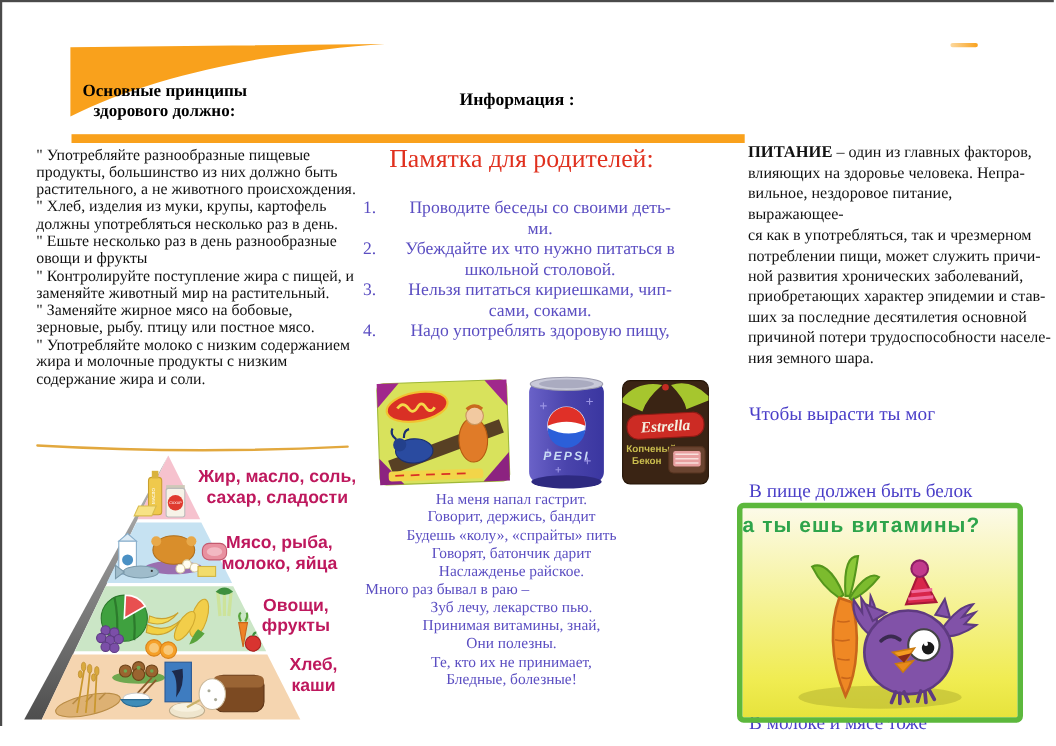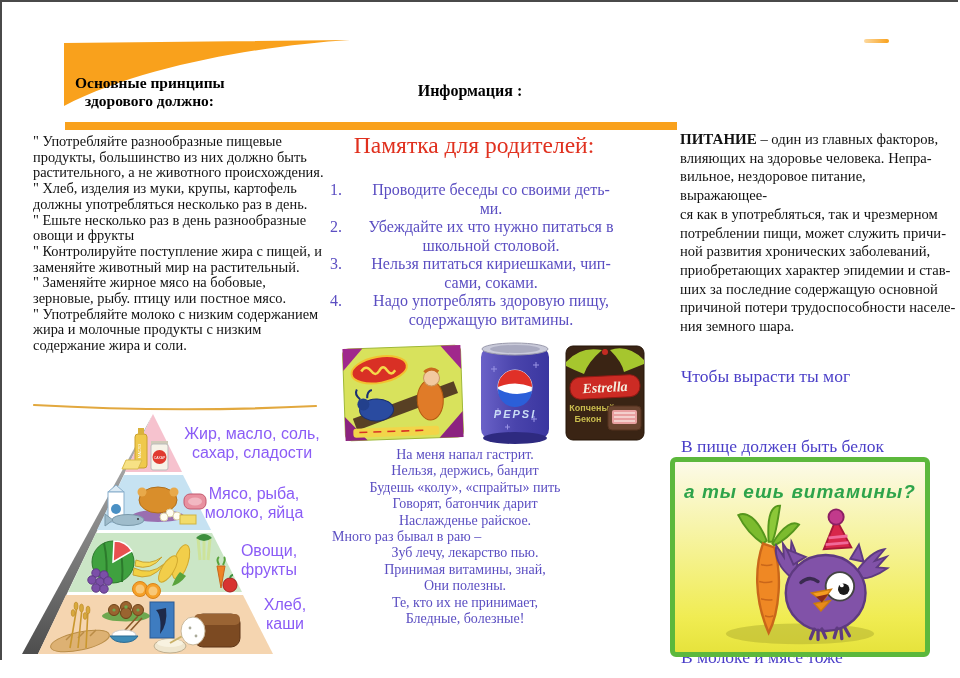--- a/index.html
+++ b/index.html
@@ -12,22 +12,22 @@
   .swoosh{position:absolute;left:60px;top:36px;width:300px;height:75px;}
   .left-title{position:absolute;left:75px;top:74px;width:230px;font-weight:bold;
               font-size:15.5px;line-height:18px;color:#000;}
   .left-title .l2{padding-left:10px;}
   .orange-bar{position:absolute;left:65px;top:122px;width:612px;height:8px;background:#F9A11C;}
   .principles{position:absolute;left:33px;top:134px;width:291px;font-size:14.4px;line-height:15.7px;color:#111;}
   .principles p{margin:0;}
   .arc{position:absolute;left:30px;top:400px;width:290px;height:14px;}
   .pyr{position:absolute;left:18px;top:410px;width:312px;height:252px;}
   .pyr svg{position:absolute;left:0;top:0;}
-  .pyr .lbl{position:absolute;font-family:"Liberation Sans",sans-serif;font-weight:normal;
-            font-size:16px;line-height:19px;text-align:center;color:#8b5cf6;}
+  .pyr .lbl{position:absolute;font-family:"Liberation Sans",sans-serif;font-weight:bold;
+            font-size:16px;line-height:19px;text-align:center;color:#be185d;}
   .lbl1{left:150px;top:14px;width:168px;}
   .lbl2{left:160px;top:74px;width:152px;}
   .lbl3{left:192px;top:131px;width:118px;}
   .lbl4{left:218px;top:185px;width:98px;}
 
   
   .mid-header{position:absolute;left:320px;top:82px;width:300px;text-align:center;
               font-size:16px;font-weight:bold;color:#000;}
   .memo-title{position:absolute;left:314px;top:132px;width:320px;text-align:center;
               font-size:23.5px;font-weight:normal;color:#E0301E;}
@@ -46,22 +46,22 @@
 
   
   .right-intro{position:absolute;left:680px;top:130px;width:276px;font-size:14.6px;
                line-height:18.7px;color:#111;}
   .right-intro b{font-size:15px;}
   .right-poem{position:absolute;left:681px;top:318px;width:272px;font-size:17.5px;
               line-height:23.4px;color:#4A3EC8;white-space:pre;}
   .cartoon{position:absolute;left:670px;top:457px;width:260px;height:200px;box-sizing:border-box;
            border:5px solid #5CB83C;border-radius:6px;
            background:linear-gradient(#FCFAE8,#F0EC52 82%,#E6E33C);}
-  .caption{margin-top:19px;text-align:center;font-family:"Liberation Sans",sans-serif;
-           font-weight:bold;font-size:19px;color:#2EA44B;letter-spacing:1px;font-style:italic;}
+  .caption{margin-top:6px;font-family:"Liberation Sans",sans-serif;
+           font-weight:bold;font-size:19px;color:#2EA44B;letter-spacing:1px;}
   .owl-svg{position:absolute;left:5px;top:36px;width:240px;height:152px;}
   .orange-dash{position:absolute;left:864px;top:39px;width:25px;height:4px;border-radius:2px;
                background:linear-gradient(90deg,#FCD9A0,#F9A11C);}
   svg text{font-family:"Liberation Sans",sans-serif;}
 </style>
 </head>
 <body>
 
 <div class="page">
   <div class="border-top"></div>
@@ -247,21 +247,20 @@
       <span class="num">3.</span>
       <span class="txt">
         <span>Нельзя питаться кириешками, чип-</span><br>
         <span>сами, соками.</span>
       </span>
     </div>
     <div class="memo-item">
       <span class="num">4.</span>
       <span class="txt">
         <span>Надо употреблять здоровую пищу,</span><br>
-        <span>содержащую витамины.</span>
       </span>
     </div>
   </div>
 
   <div class="products">
     <svg width="130" height="108" viewBox="0 0 130 108" style="transform:rotate(-2deg)">
       <rect x="6" y="8" width="118" height="92" rx="6" fill="#D8E25C" stroke="#9FB838"></rect>
       <polygon points="6,8 26,8 6,30" fill="#A0288C"></polygon>
       <polygon points="124,8 124,32 104,8" fill="#A0288C"></polygon>
       <polygon points="6,100 6,76 28,100" fill="#8C2380"></polygon>
@@ -312,41 +311,41 @@
       <text x="30" y="71" font-size="9" font-weight="bold" fill="#C9BC4E" text-anchor="middle">Копченый</text>
       <text x="26" y="82" font-size="9" font-weight="bold" fill="#C9BC4E" text-anchor="middle">Бекон</text>
       <rect x="46" y="66" width="33" height="24" rx="4" fill="#6A4430" stroke="#54321E"></rect>
       <rect x="50" y="70" width="25" height="14" rx="2" fill="#E8A0A0"></rect>
       <path d="M52,73 h21 M52,77 h21 M52,81 h21" stroke="#F8E0DC" stroke-width="1.4"></path>
     </svg>
   </div>
 
   <div class="mid-poem">
     <div>На меня напал гастрит.</div>
-    <div>Нельзя, держись, бандит</div>
+    <div>Говорит, держись, бандит</div>
     <div>Будешь «колу», «спрайты» пить</div>
     <div>Говорят, батончик дарит</div>
     <div>Наслажденье райское.</div>
     <div class="flush">Много раз бывал в раю –</div>
     <div>Зуб лечу, лекарство пью.</div>
     <div>Принимая витамины, знай,</div>
     <div>Они полезны.</div>
     <div>Те, кто их не принимает,</div>
     <div>Бледные, болезные!</div>
   </div>
 
   <div class="right-intro">
     <div><b>ПИТАНИЕ</b><span> – один из главных факторов,</span></div>
     <div>влияющих на здоровье человека. Непра-</div>
     <div>вильное, нездоровое питание, выражающее-</div>
     <div>ся как в употребляться, так и чрезмерном</div>
     <div>потреблении пищи, может служить причи-</div>
     <div>ной развития хронических заболеваний,</div>
     <div>приобретающих характер эпидемии и став-</div>
-    <div>ших за последние содержащую основной</div>
+    <div>ших за последние десятилетия основной</div>
     <div>причиной потери трудоспособности населе-</div>
     <div>ния земного шара.</div>
   </div>
 
   <div class="right-poem">
     <div>Чтобы вырасти ты мог</div>
     <div>В пище должен быть белок</div>
     <div>Он  в яйце, конечно есть</div>
     <div>В твороге его не счесть,</div>
     <div>В молоке и мясе тоже</div>

